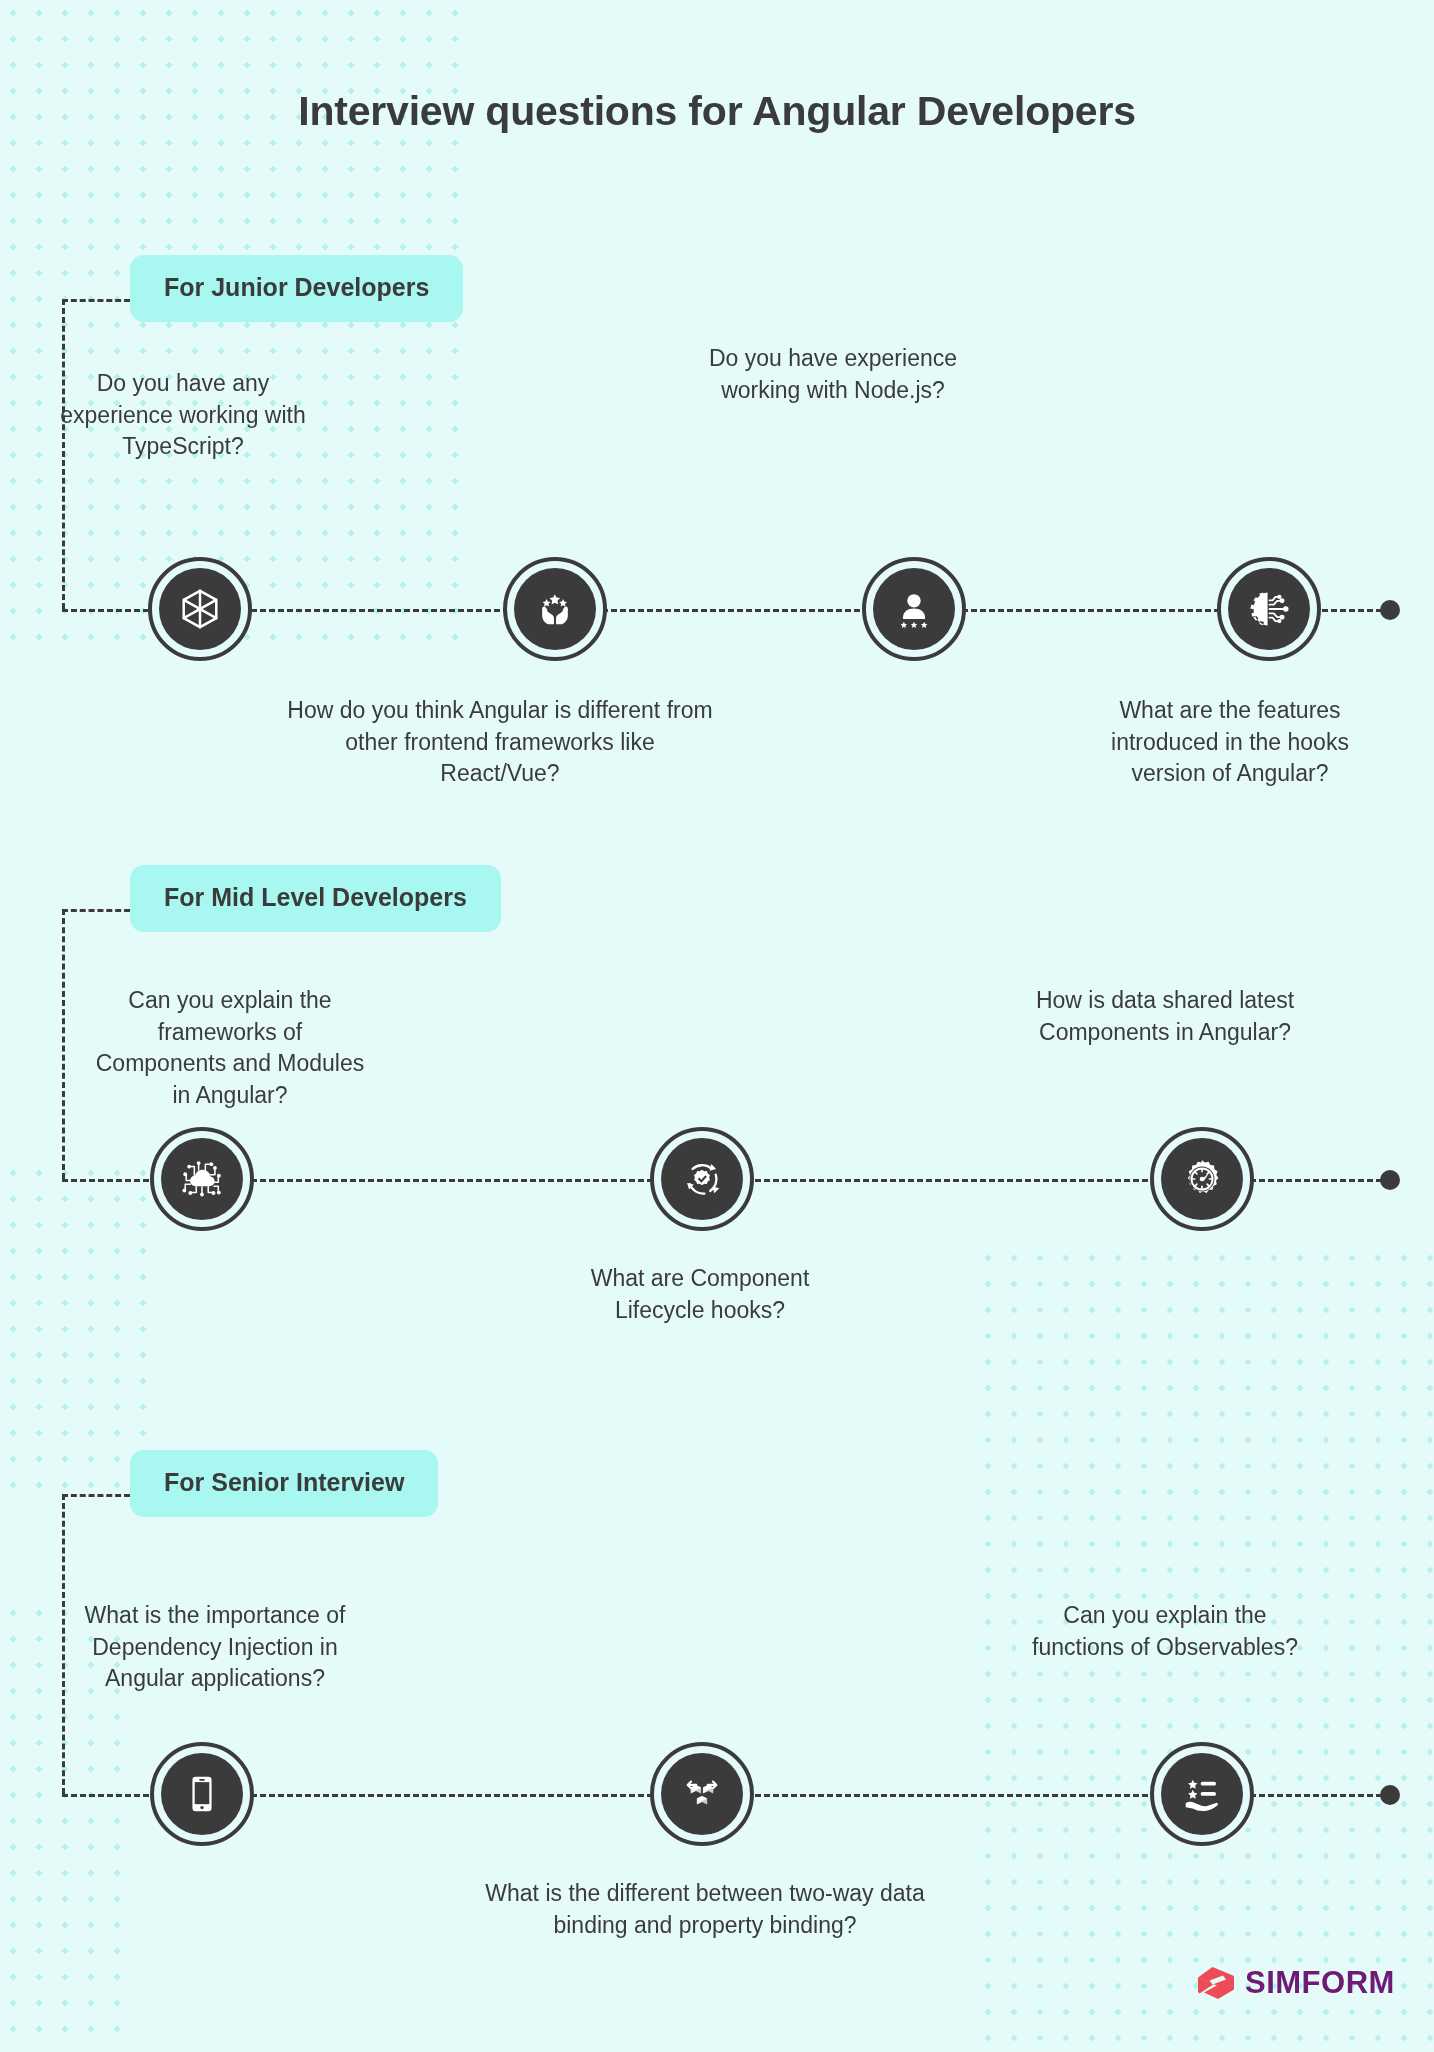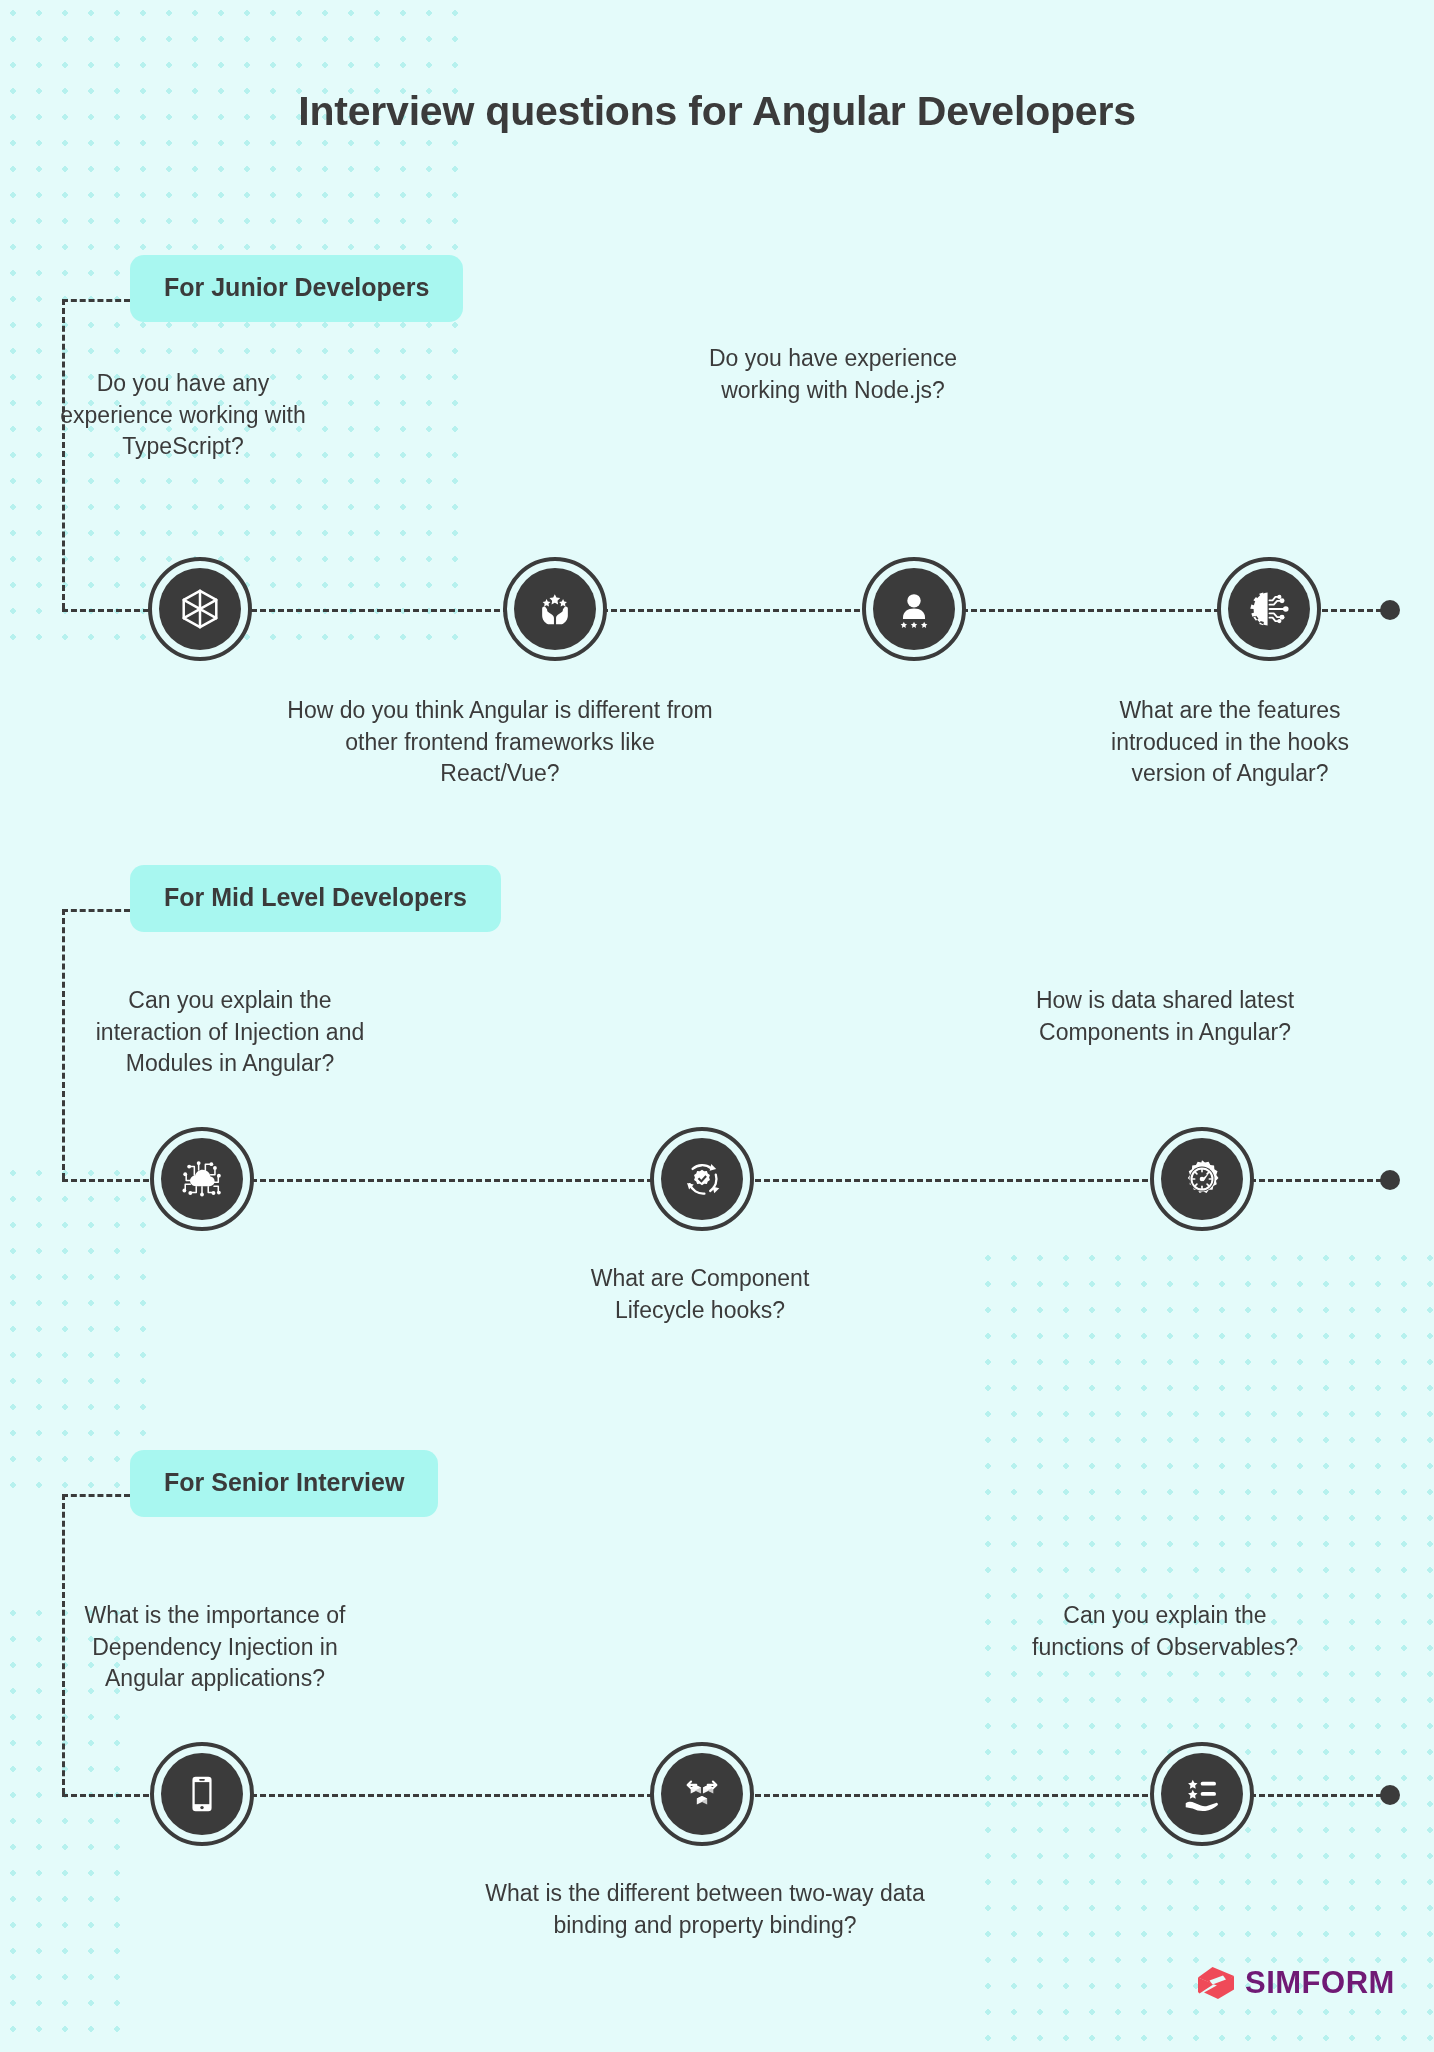--- a/index.html
+++ b/index.html
@@ -245,21 +245,21 @@
 
 <div class="section" id="section-mid">
 
   <div class="bracket-stub"></div>
   <div class="bracket-v" id="bracket-v-mid"></div>
   <div class="rail" id="rail-mid"></div>
   <div class="rail-enddot" id="enddot-mid"></div>
 
   <div class="badge">For Mid Level Developers</div>
 
-  <div class="caption" style="left:90px; top:120px; width:280px;">Can you explain the interaction of Injection and Modules in Angular?</div>
+  <div class="caption" style="left:90px; top:120px; width:280px;">Can you explain the frameworks of Components and Modules in Angular?</div>
   <div class="node" style="left:150px; top:262px;">
     <div class="ring"></div>
     <div class="disc">
       <svg viewBox="0 0 48 48">
         <path fill="#ffffff" d="M17.4 31.5c-3.3 0-5.9-2.5-5.9-5.6 0-2.9 2.3-5.3 5.3-5.6.9-3.4 4.1-5.9 7.9-5.9 4.2 0 7.7 3.1 8.1 7.1 2.5.3 4.4 2.4 4.4 4.9 0 2.8-2.3 5.1-5.2 5.1z"></path>
         <g fill="none" stroke="#ffffff" stroke-width="1.6" stroke-linecap="round" stroke-linejoin="round">
           <path d="M16 20V11h-4.5"></path>
           <path d="M20.5 14.6V8.5"></path>
           <path d="M27.5 14.8V8.5h5.5"></path>
           <path d="M33 19.5h4.5v-6"></path>

